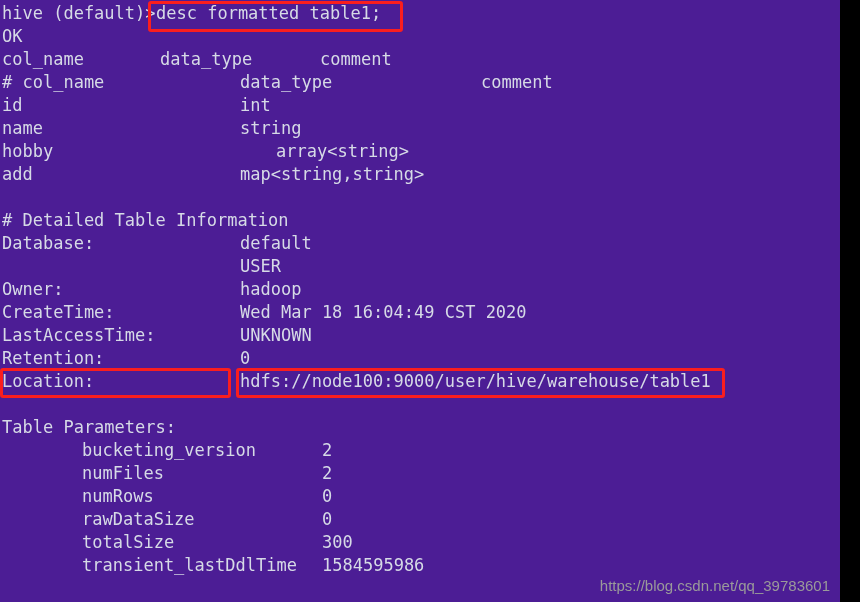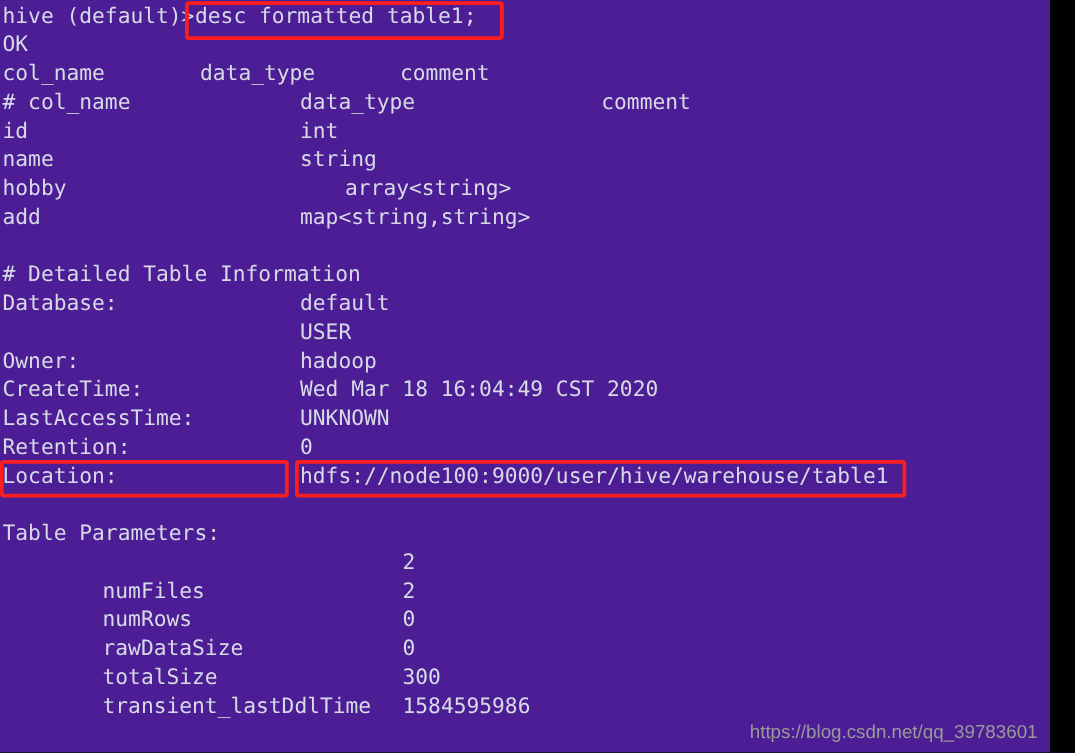--- a/index.html
+++ b/index.html
@@ -148,20 +148,21 @@
     <span class="cell" style="left:2px;">Location:</span>
     <span class="cell" style="left:240px;">hdfs://node100:9000/user/hive/warehouse/table1</span>
   </div>
 
 
   <div class="row" style="top:416px;">
     <span class="cell" style="left:2px;">Table Parameters:</span>
   </div>
 
   <div class="row" style="top:439px;">
+    <span class="cell" style="left:82px;">bucketing_version</span>
     <span class="cell" style="left:322px;">2</span>
   </div>
   <div class="row" style="top:462px;">
     <span class="cell" style="left:82px;">numFiles</span>
     <span class="cell" style="left:322px;">2</span>
   </div>
   <div class="row" style="top:485px;">
     <span class="cell" style="left:82px;">numRows</span>
     <span class="cell" style="left:322px;">0</span>
   </div>

